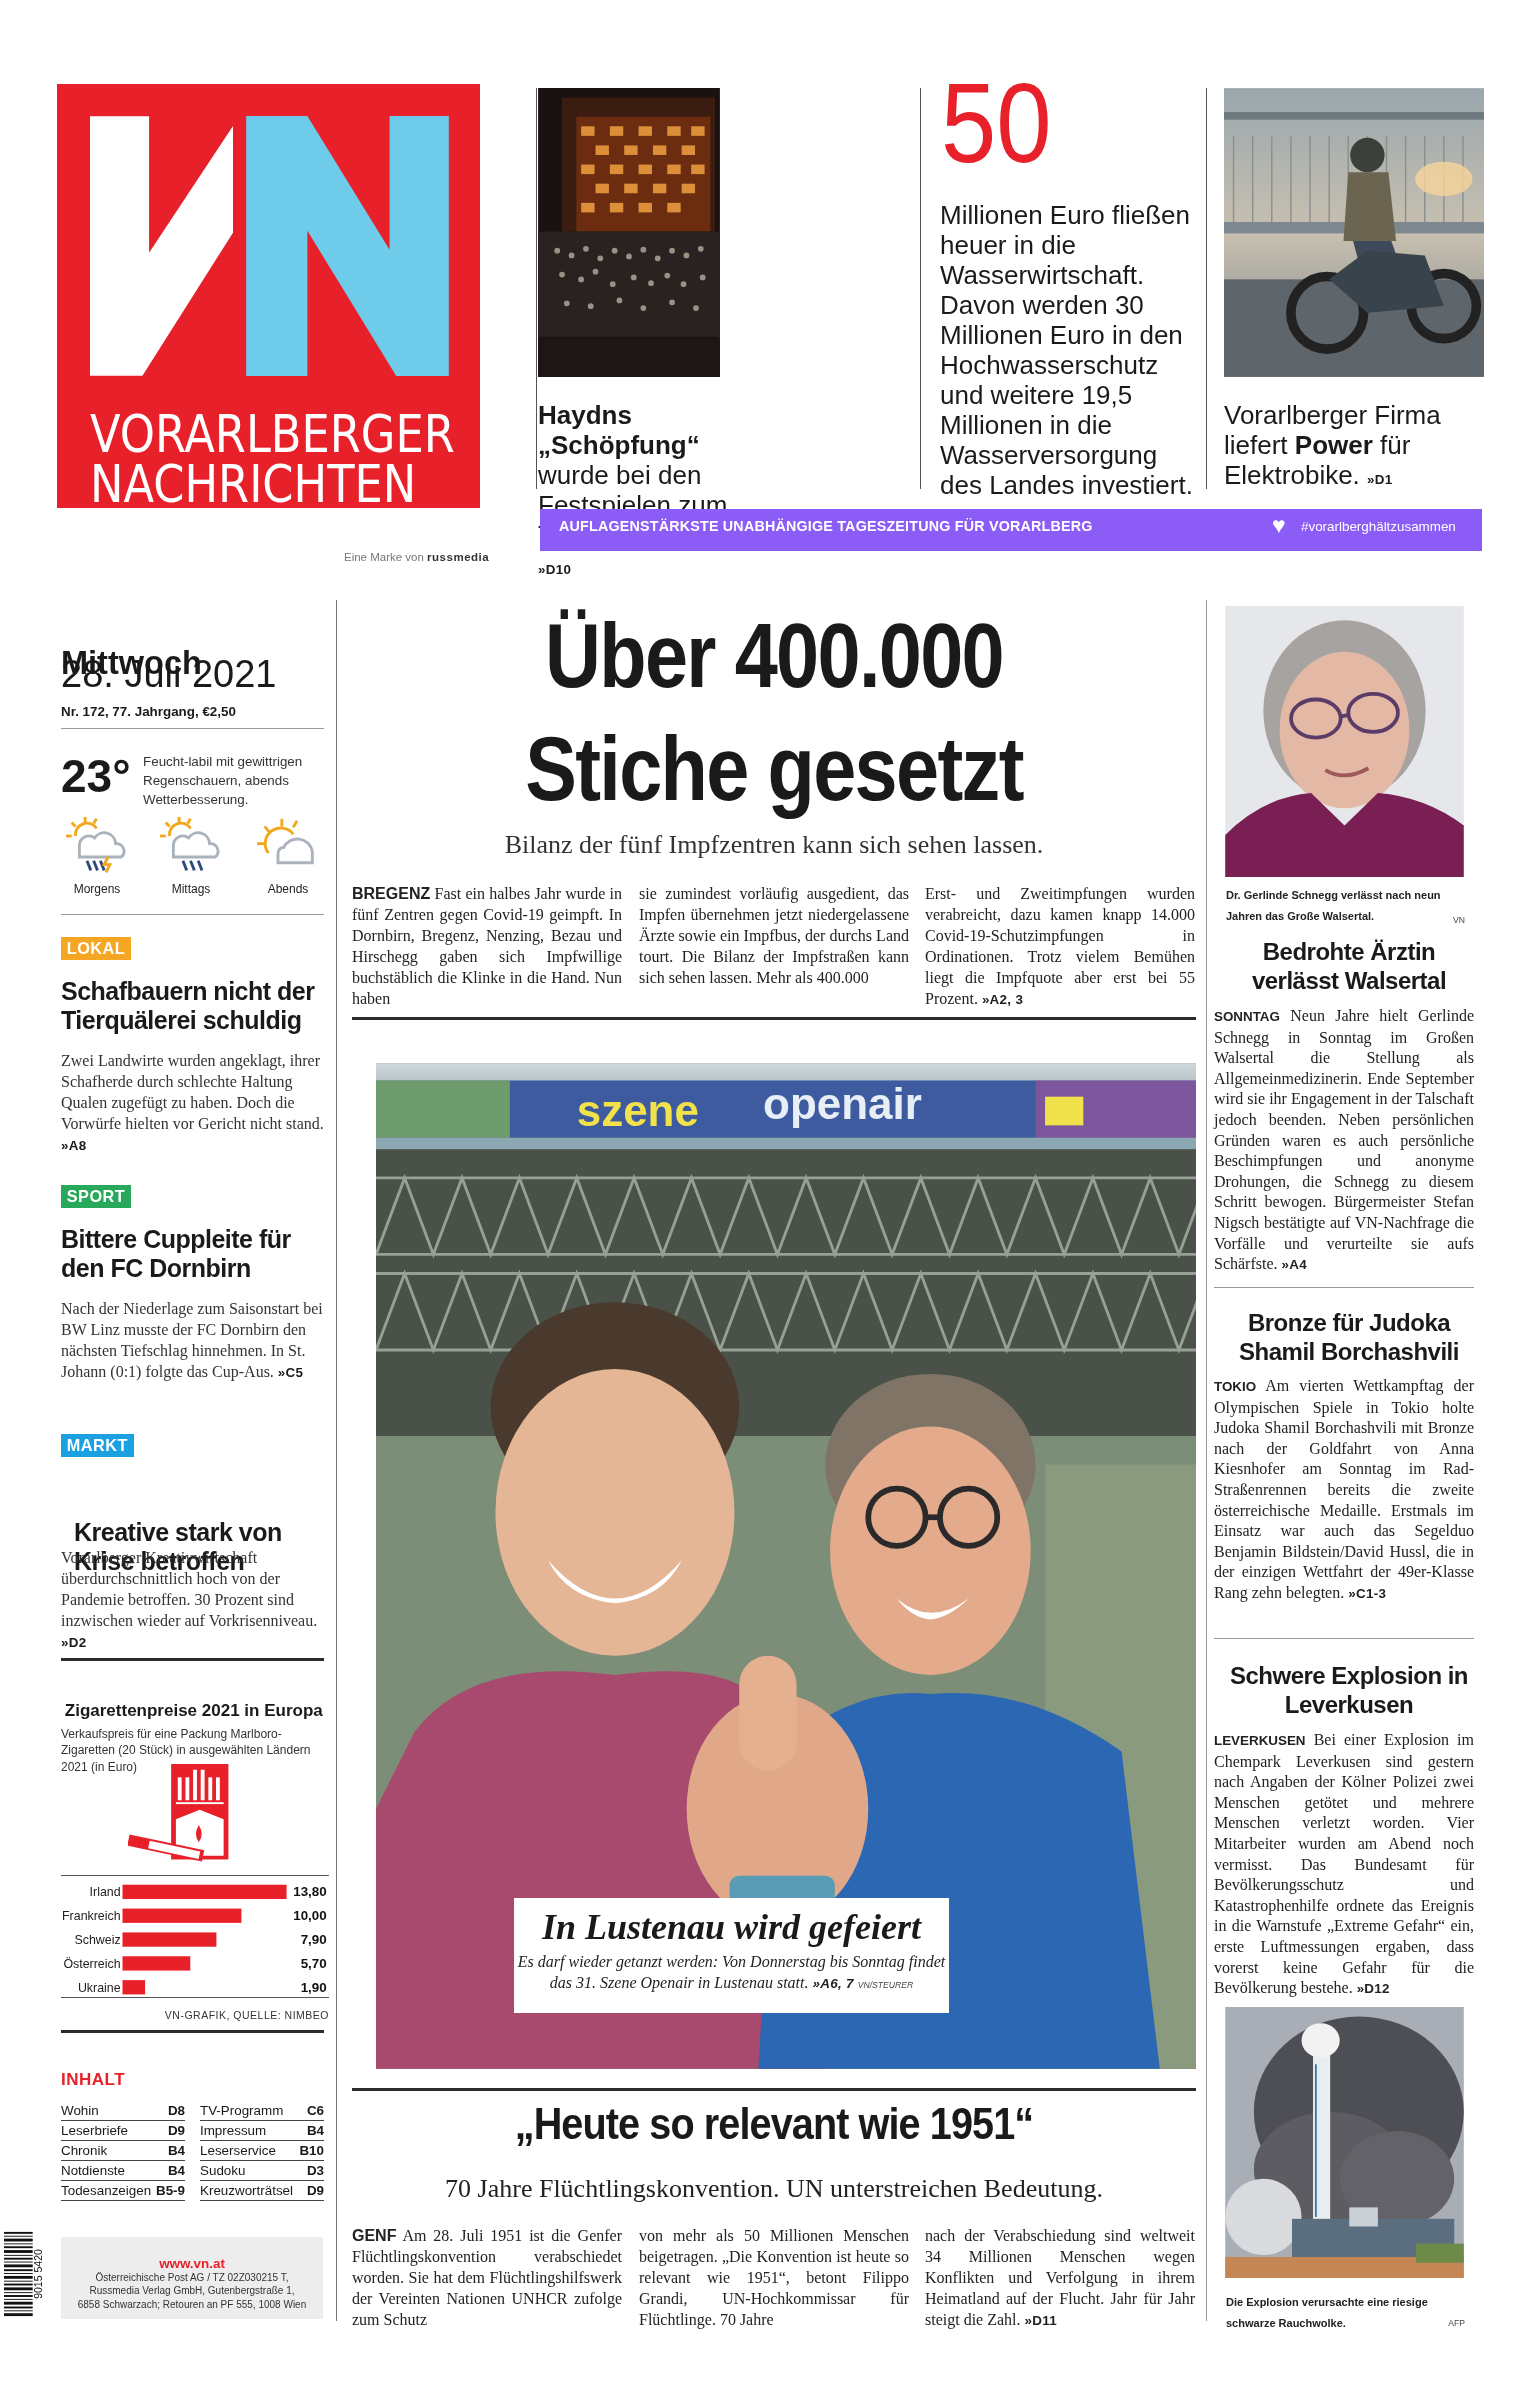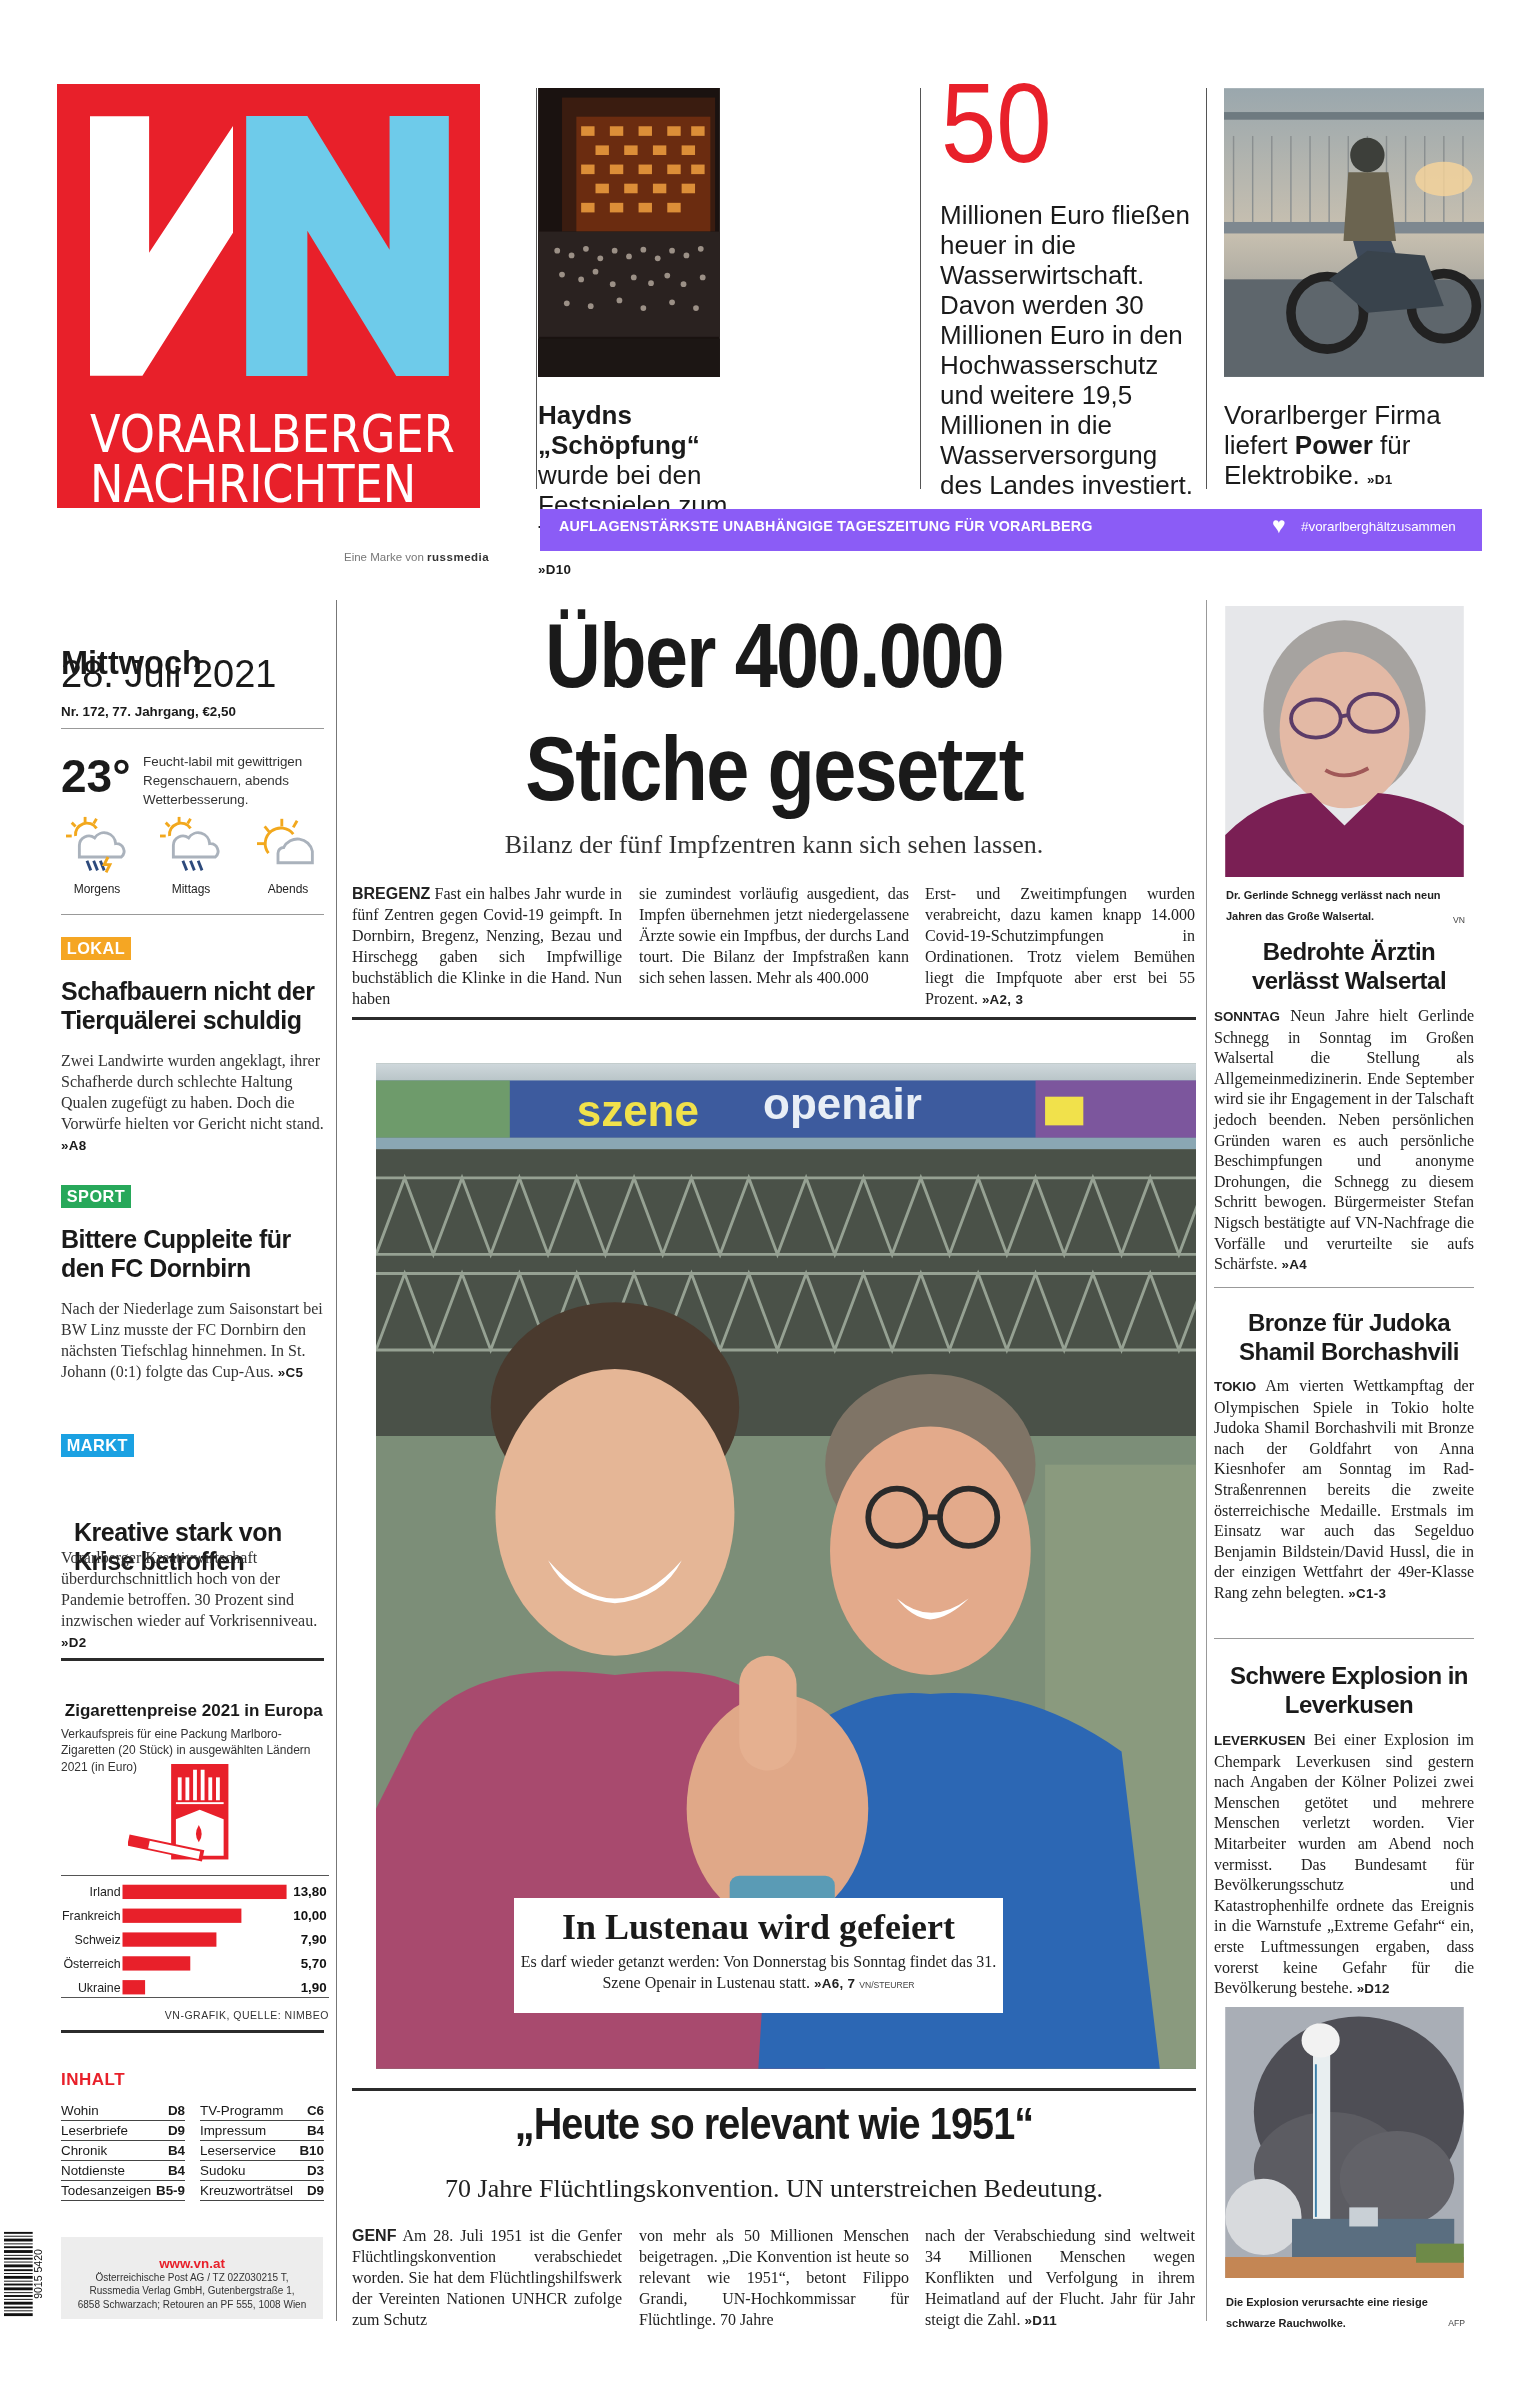--- a/index.html
+++ b/index.html
@@ -66,21 +66,21 @@
 
   
   #headline { left: 344px; top: 600px; width: 860px; text-align: center; font-size: 90px; line-height: 113px; font-weight: bold; letter-spacing: -1.9px; transform: scaleX(0.86); transform-origin: center top; }
   #subhead { left: 344px; top: 830px; width: 860px; text-align: center; font-size: 26px; color: #333; }
   .col3 { position: absolute; width: 270px; font-size: 16px; line-height: 21px; text-align: justify; color: #222; font-family: "Liberation Serif", serif; }
   .col3 .loc { font-family: "Liberation Sans", sans-serif; font-weight: bold; }
   .col3 .ref { font-family: "Liberation Sans", sans-serif; }
 
   
   #photo { left: 352px; top: 1063px; width: 844px; height: 1006px; overflow: hidden; padding-left: 24px; }
-  #photo-cap { left: 514px; top: 1898px; width: 489px; height: 115px; background: #fff; text-align: center; }
+  #photo-cap { left: 514px; top: 1898px; width: 435px; height: 115px; background: #fff; text-align: center; font-style: italic; }
   #photo-cap .t { font-size: 36px; font-weight: bold; margin-top: 7.6px; font-family: "Liberation Serif", serif; }
   #photo-cap .s { font-size: 16px; line-height: 21px; margin-top: 3.8px; font-family: "Liberation Serif", serif; color: #222; }
   #photo-cap .credit { font-size: 8.6px; color: #444; font-family: "Liberation Sans", sans-serif; }
 
   #h2 { left: 344px; top: 2099px; width: 860px; text-align: center; font-size: 44px; font-weight: bold; letter-spacing: -1px; transform: scaleX(0.9); transform-origin: center top; }
   #sub2 { left: 344px; top: 2174px; width: 860px; text-align: center; font-size: 26px; color: #222; }
 
   
   #portrait { left: 1225px; top: 606px; width: 239px; height: 271px; overflow: hidden; }
   .rcap { position: absolute; left: 1226px; width: 239px; font-size: 11px; line-height: 21px; font-weight: bold; color: #222; }

